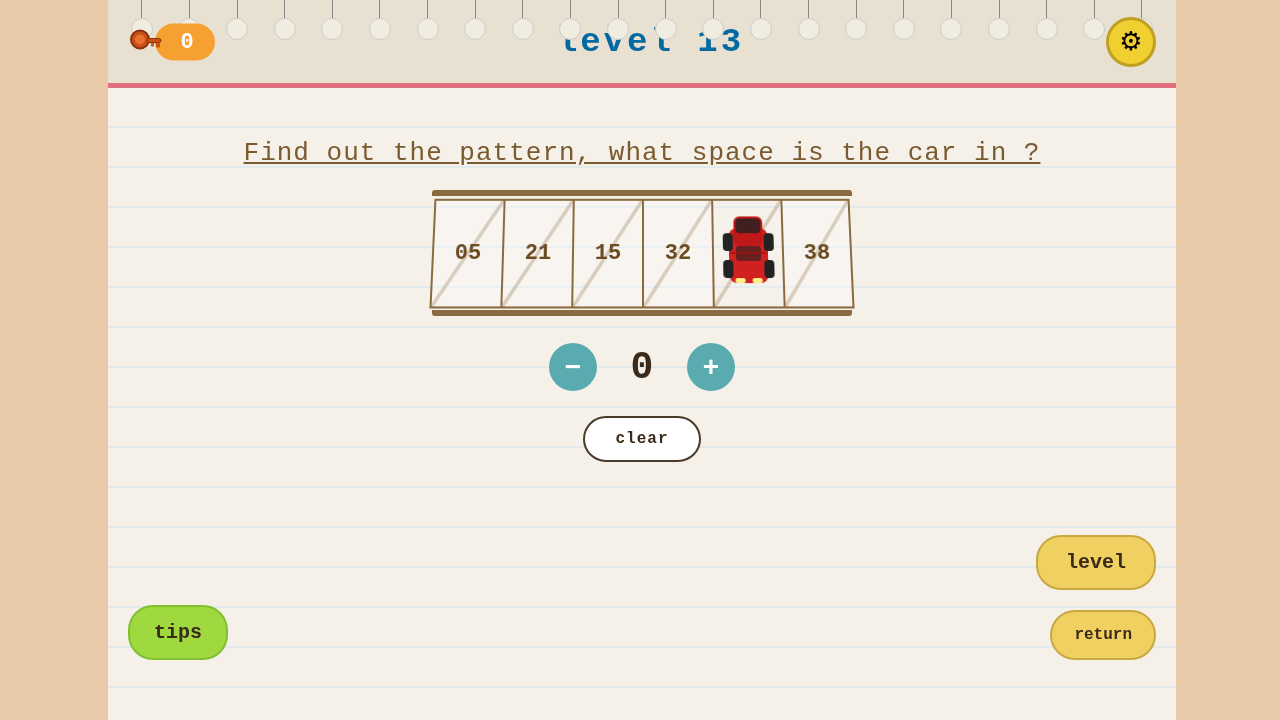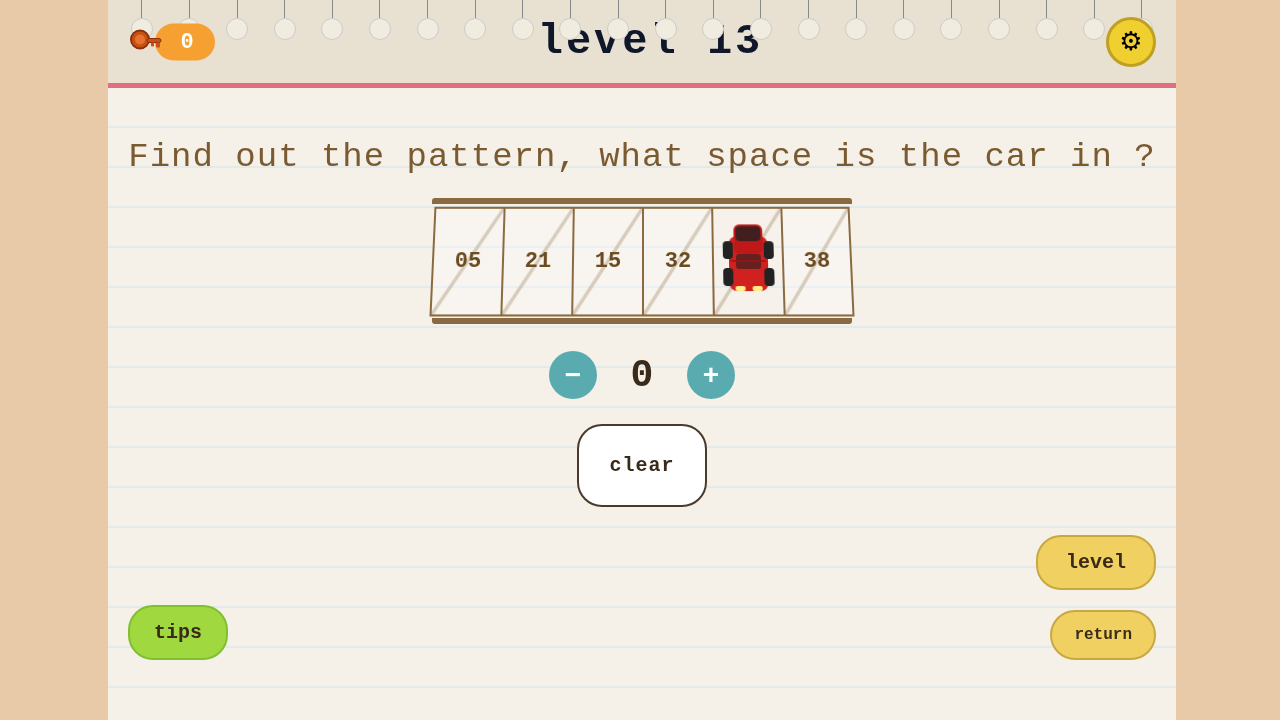--- a/index.html
+++ b/index.html
@@ -94,23 +94,23 @@
       padding: 6px 16px 6px 20px;
       color: white;
       font-size: 22px;
       font-weight: bold;
       margin-left: -8px;
       min-width: 60px;
       text-align: center;
     }
 
     .level-title {
-      font-size: 42px;
-      font-weight: bold;
-      color: #0f172a;
+      font-size: 34px;
+      font-weight: bold;
+      color: #0369a1;
       letter-spacing: 3px;
       font-family: 'Courier New', monospace;
       margin-left: 17px;
     }
 
     .settings-btn {
       position: absolute;
       right: 20px;
       top: 50%;
       transform: translateY(-50%);
@@ -139,24 +139,25 @@
         #f5f0e8 38px,
         #d0e4f0 39px,
         #f5f0e8 40px
       );
       position: relative;
     }
 
     
     .question {
       margin-top: 50px;
-      font-size: 34px;
+      font-size: 26px;
       color: #7a5a30;
       font-family: 'Courier New', monospace;
       letter-spacing: 1px;
+      text-decoration: underline;
     }
 
     
     .parking-container {
       margin-top: 30px;
       display: flex;
       align-items: center;
       position: relative;
     }
 
@@ -263,25 +264,25 @@
     }
 
     
     .action-buttons {
       margin-top: 25px;
       display: flex;
       gap: 20px;
     }
 
     .action-btn {
-      padding: 28px 30px;
+      padding: 12px 30px;
       border-radius: 25px;
       border: 2px solid #4a3a2a;
       background-color: white;
-      font-size: 20px;
+      font-size: 16px;
       font-family: 'Courier New', monospace;
       cursor: pointer;
       font-weight: bold;
       color: #3a2a1a;
       letter-spacing: 1px;
     }
 
     
     .again-btn {
       position: absolute;

